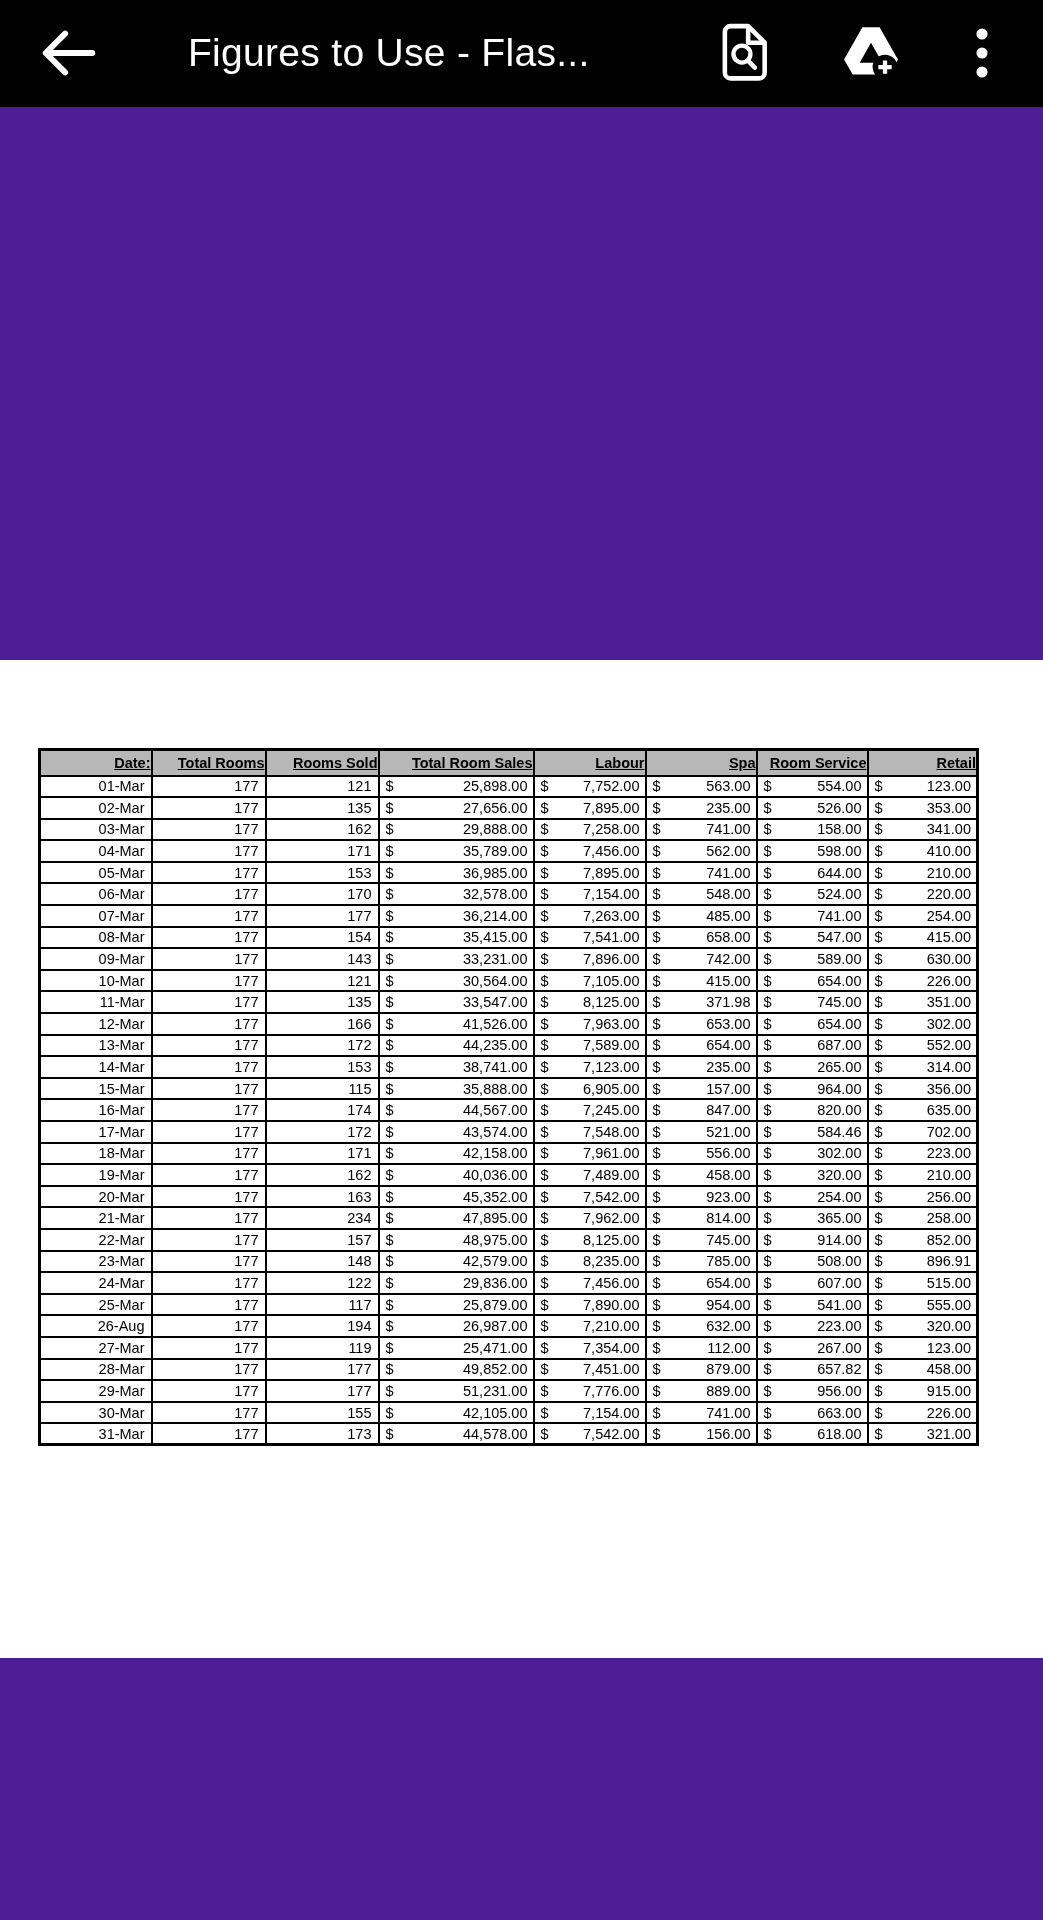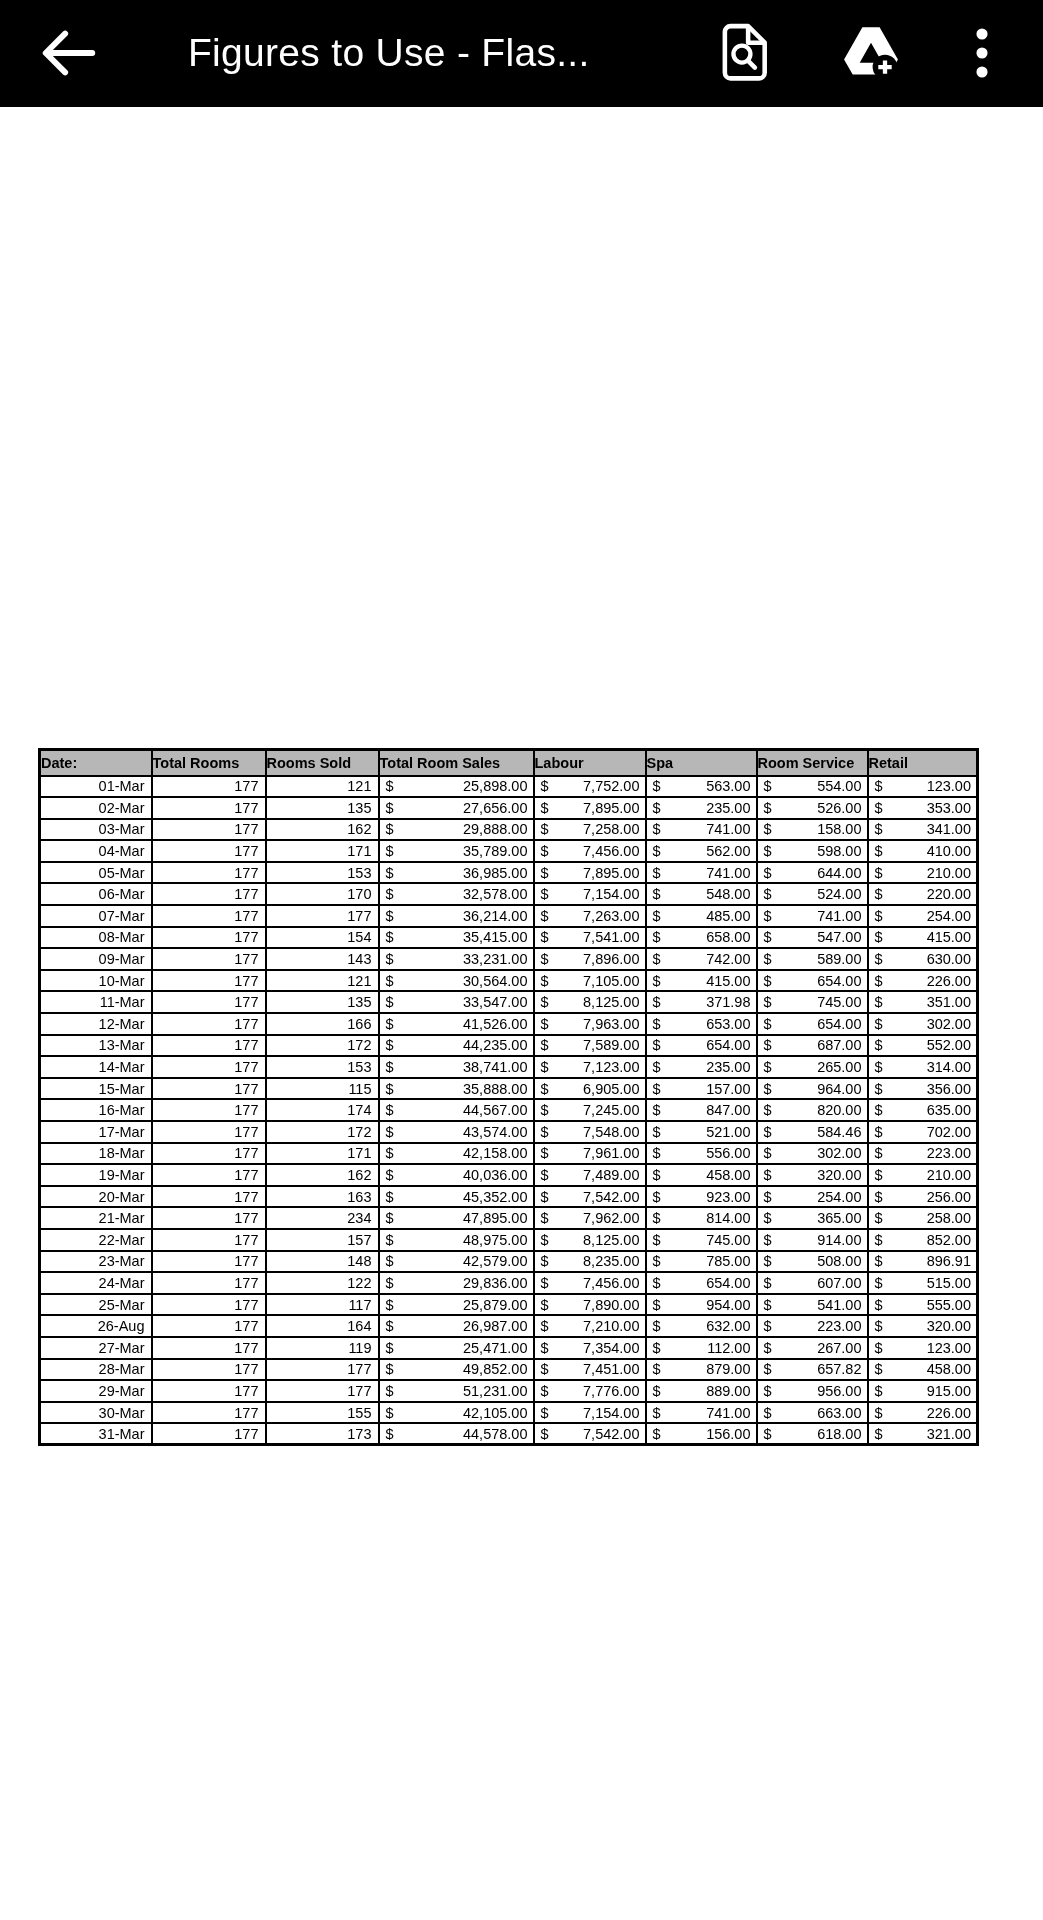--- a/index.html
+++ b/index.html
@@ -1,19 +1,19 @@
 <!DOCTYPE html>
 <html><head>
 <meta charset="utf-8">
 <style>
   * { margin:0; padding:0; box-sizing:border-box; }
   html,body { background:#000; }
   #screen {
     position:relative; width:1043px; height:1920px;
-    background:#ffffff; margin:0 auto; overflow:hidden;
+    background:#4c1d95; margin:0 auto; overflow:hidden;
     font-family:"Liberation Sans", sans-serif;
   }
   
   .app-bar {
     position:absolute; left:0; top:0; width:1043px; height:107px;
     background:#000;
   }
   .icon-btn { position:absolute; background:none; border:none; cursor:pointer; padding:0; }
   .back-btn    { left:38px;  top:22px; width:62px; height:62px; }
   .find-btn    { left:716px; top:22px; width:56px; height:62px; }
@@ -40,23 +40,23 @@
   }
   .fig-table col:nth-child(1){width:112px;}
   .fig-table col:nth-child(2){width:114px;}
   .fig-table col:nth-child(3){width:113px;}
   .fig-table col:nth-child(4){width:155px;}
   .fig-table col:nth-child(5){width:112px;}
   .fig-table col:nth-child(6){width:111px;}
   .fig-table col:nth-child(7){width:111px;}
   .fig-table col:nth-child(8){width:110px;}
   .fig-table th {
-    background:#b7b7b7; font-weight:bold; text-align:left;
+    background:#b7b7b7; font-weight:bold; text-align:right;
     border:2px solid #000; height:26px; font-size:14.5px;
-    overflow:hidden; white-space:nowrap;
+    overflow:hidden; white-space:nowrap;text-decoration:underline;
   }
   .fig-table td {
     border:2px solid #000; height:21.6px;
     overflow:hidden; white-space:nowrap; background:#fff;
   }
   td.num { text-align:right; padding-right:6px; }
   td.cur { padding:0; }
   .cur-wrap { display:flex; justify-content:space-between; align-items:center; width:100%; }
   .cur-wrap .sym { padding-left:6px; }
   .cur-wrap .amt { padding-right:5px; }
@@ -1006,21 +1006,21 @@
             <td class="cur">
               <div class="cur-wrap">
                 <span class="sym">$</span>
                 <span class="amt">555.00</span>
               </div>
             </td>
           </tr>
           <tr>
             <td class="num">26-Aug</td>
             <td class="num">177</td>
-            <td class="num">164</td>
+            <td class="num">194</td>
             <td class="cur">
               <div class="cur-wrap">
                 <span class="sym">$</span>
                 <span class="amt">26,987.00</span>
               </div>
             </td>
             <td class="cur">
               <div class="cur-wrap">
                 <span class="sym">$</span>
                 <span class="amt">7,210.00</span>

